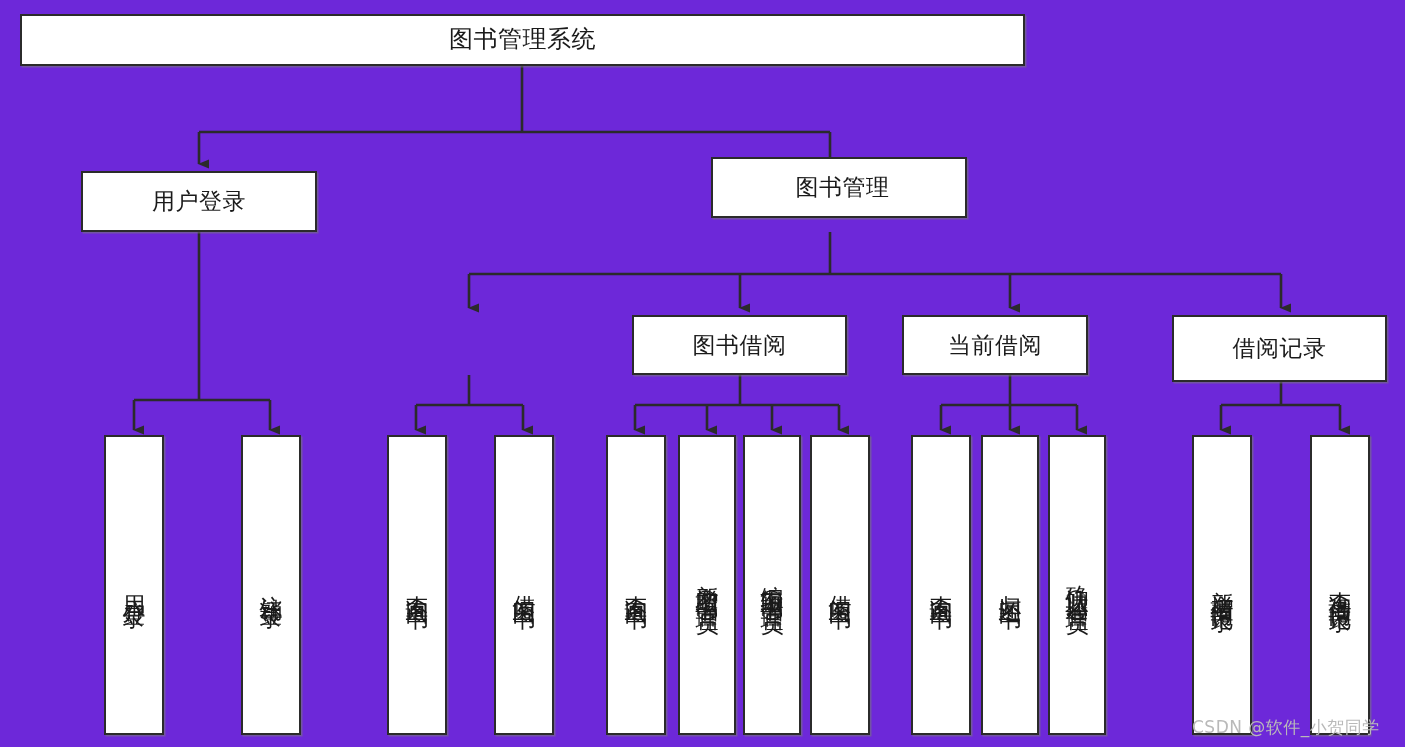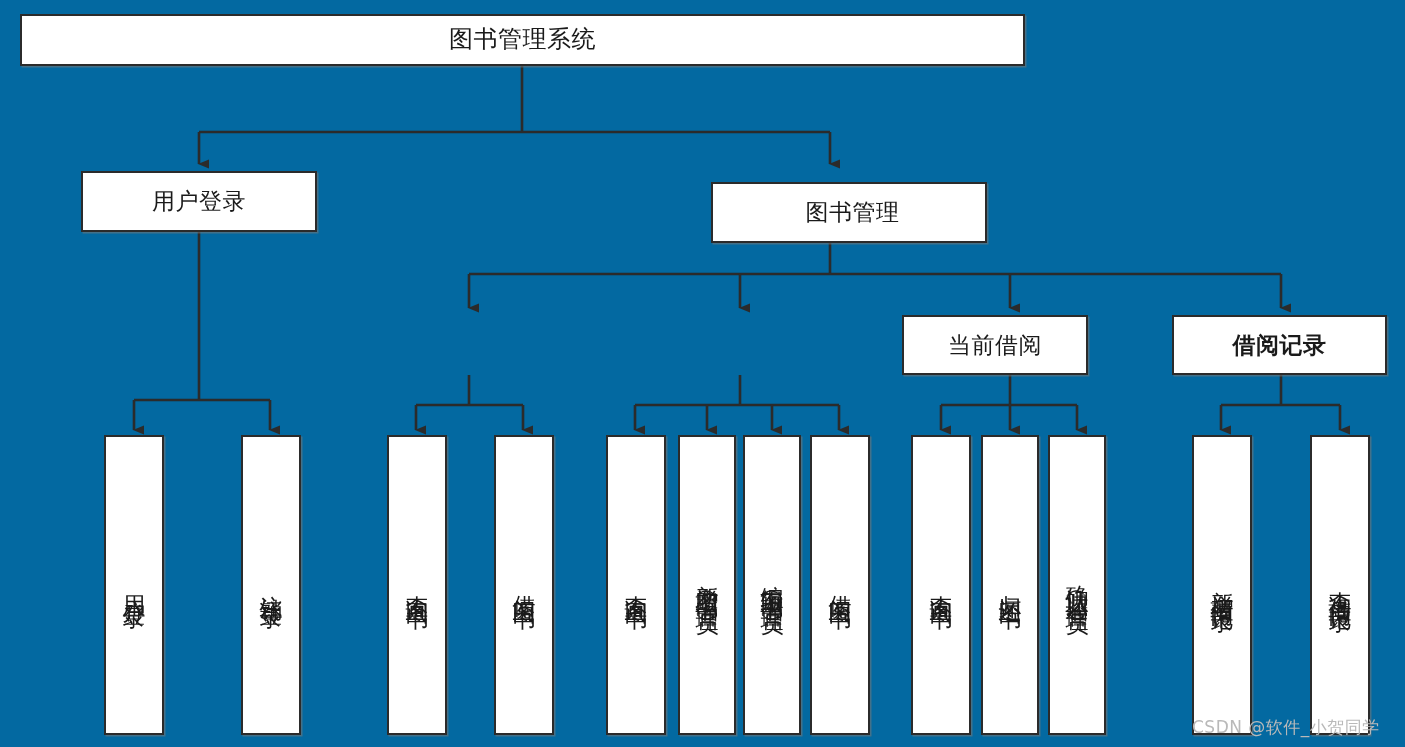--- a/index.html
+++ b/index.html
@@ -4,21 +4,21 @@
 <style>
   html,body{margin:0;padding:0;background:#ffffff;}
   body{
     font-family:"DejaVu Sans","Liberation Sans",sans-serif;
     -webkit-font-smoothing:antialiased;
   }
   #stage{
     position:relative;
     width:1405px;
     height:747px;
-    background:#0369a1;
+    background:#6d28d9;
     overflow:hidden;
   }
   svg#edges{
     position:absolute;
     left:0; top:0;
     width:1405px;
     height:747px;
     pointer-events:none;
   }
   .node{
@@ -121,28 +121,31 @@
     </g>
   </svg>
 
   <div class="node horiz root" style="left:20px;top:14px;width:1005px;height:52px;">
     <span class="lbl">图书管理系统</span>
   </div>
 
   <div class="node horiz" style="left:81px;top:171px;width:236px;height:61px;">
     <span class="lbl">用户登录</span>
   </div>
-  <div class="node horiz" style="left:711px;top:182px;width:276px;height:61px;padding-left:7px;">
+  <div class="node horiz" style="left:711px;top:157px;width:256px;height:61px;padding-left:7px;">
     <span class="lbl">图书管理</span>
   </div>
 
+  <div class="node horiz" style="left:632px;top:315px;width:215px;height:60px;">
+    <span class="lbl">图书借阅</span>
+  </div>
   <div class="node horiz" style="left:902px;top:315px;width:186px;height:60px;">
     <span class="lbl">当前借阅</span>
   </div>
-  <div class="node horiz" style="left:1172px;top:315px;width:215px;height:60px;font-weight:bold;">
+  <div class="node horiz" style="left:1172px;top:315px;width:215px;height:67px;">
     <span class="lbl">借阅记录</span>
   </div>
 
   <div class="node vert" style="left:104px;top:435px;width:60px;height:300px;">
     <span class="lbl">用户登录</span>
   </div>
   <div class="node vert" style="left:241px;top:435px;width:60px;height:300px;">
     <span class="lbl">注销登录</span>
   </div>
 

